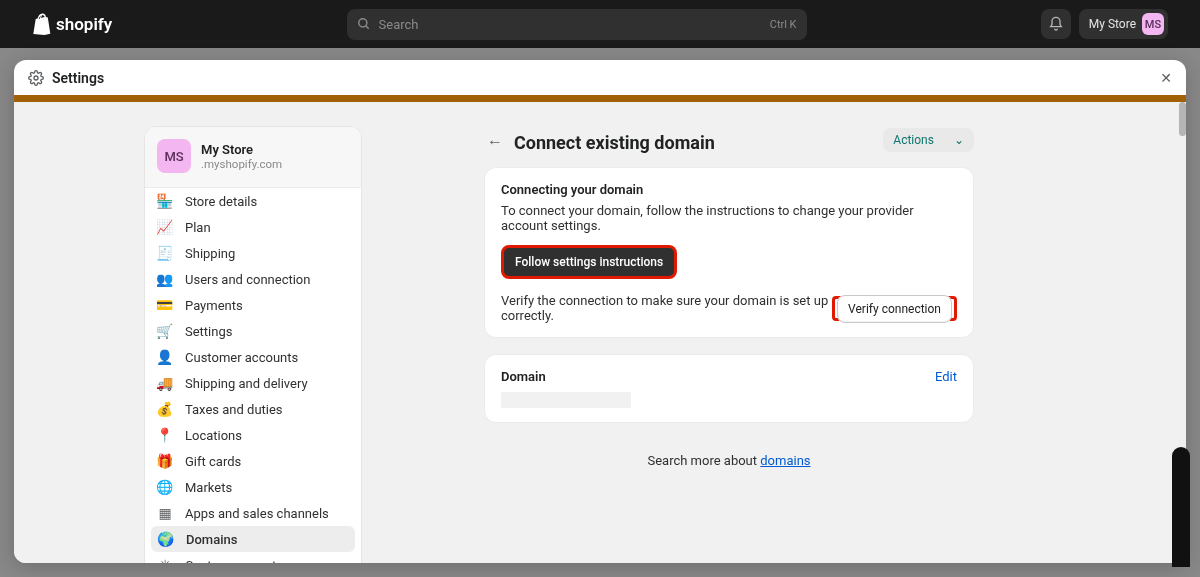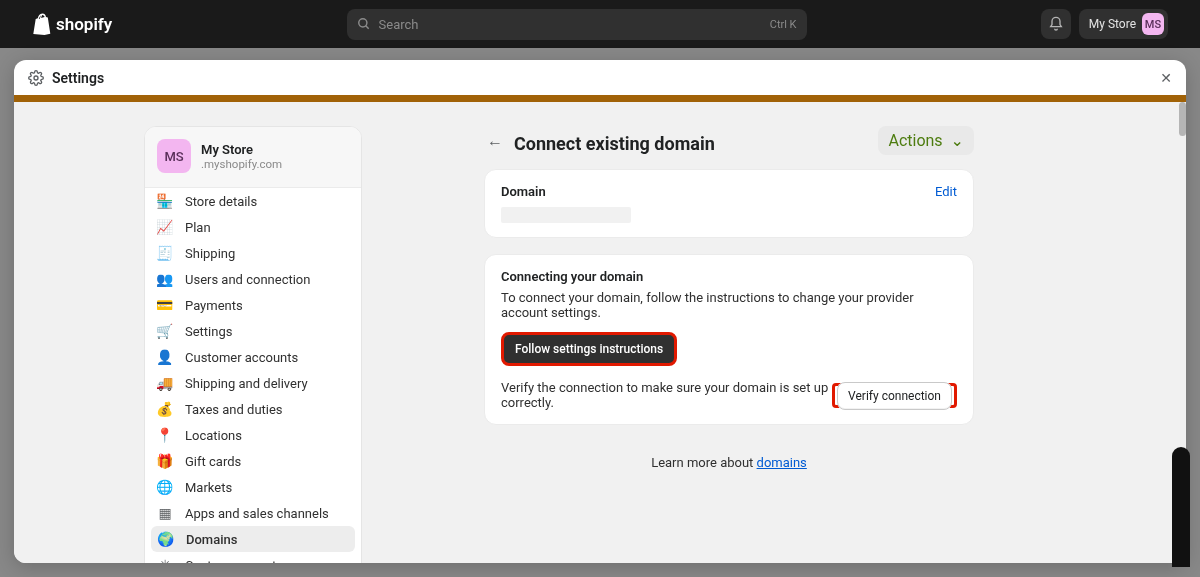--- a/index.html
+++ b/index.html
@@ -175,23 +175,23 @@
     display:flex; align-items:center; justify-content:center;
     margin-right:8px;
     color:#5c5f62;
     font-size:16px;
   }
   .page-title { font-weight:700; font-size:18px; flex:1;margin-top:6px; }
   .actions-btn {
     background:#e9e9e9;
     border-radius:8px;
     padding:5px 10px;
-    font-size:16px;
-    color:#4d7c0f;
-    display:flex; align-items:center; gap:8px;
+    font-size:12px;
+    color:#0f766e;
+    display:flex; align-items:center; gap:20px;
   }
 
   .card {
     background:#fff;
     border-radius:12px;
     border:1px solid #ebebeb;
     padding:14px 16px;
     margin-bottom:16px;
   }
   .card-head { display:flex; align-items:center; }
@@ -378,40 +378,40 @@
       <div class="page-head">
         <div class="back-arrow">←</div>
         <div class="page-title">Connect existing domain</div>
         <div class="actions-btn">
           <span>Actions</span>
           <span>⌄</span>
         </div>
       </div>
 
       <div class="card">
-        <div class="card-head">
-          <span class="card-label">Domain</span>
-          <span class="edit-link">Edit</span>
-        </div>
-        <div class="domain-redact"></div>
-      </div>
-
-      <div class="card">
         <div class="section-title">Connecting your domain</div>
         <div class="desc">To connect your domain, follow the instructions to change your provider account settings.</div>
         <span class="primary-btn">Follow settings instructions</span>
         <div class="verify-row">
           <div class="desc2">Verify the connection to make sure your domain is set up correctly.</div>
           <span class="verify-highlight">
             <span class="verify-btn">Verify connection</span>
           </span>
         </div>
       </div>
 
+      <div class="card">
+        <div class="card-head">
+          <span class="card-label">Domain</span>
+          <span class="edit-link">Edit</span>
+        </div>
+        <div class="domain-redact"></div>
+      </div>
+
       <div class="learn">
-        <span>Learn more about </span><a href="#">domains</a>
+        <span>Search more about </span><a href="#">domains</a>
       </div>
     </div>
 
   </div>
 </div>
 
 <div class="help-bubble"></div>
 
 </body></html>

